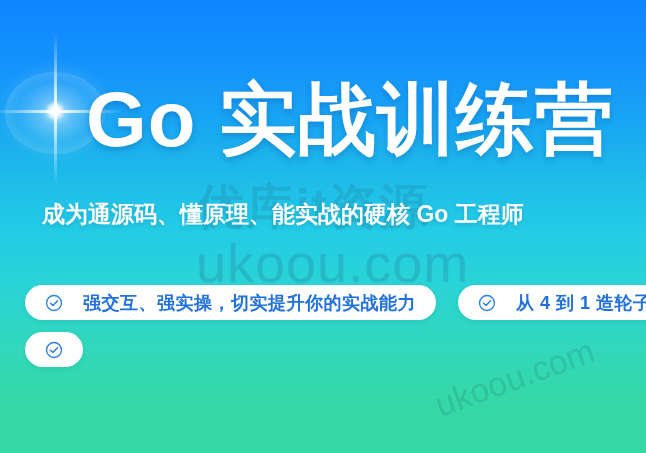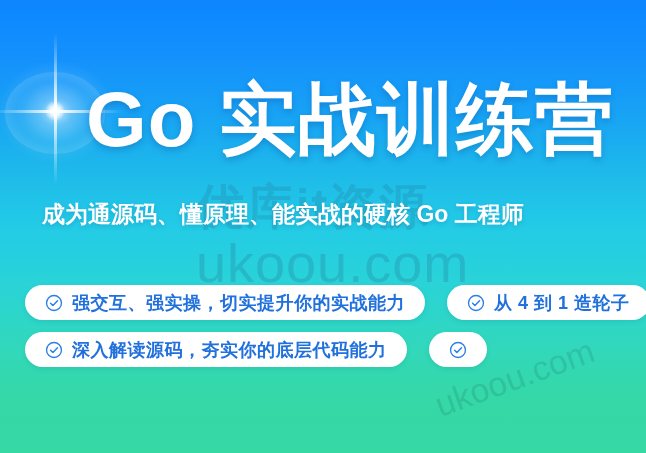--- a/index.html
+++ b/index.html
@@ -143,21 +143,21 @@
     position:absolute;
     left:25px; top:285px;
     width:760px;
     display:flex;
     flex-wrap:wrap;
     gap:12px 22px;
   }
   .pill {
     display:flex;
     align-items:center;
-    gap:9px;
+    gap:20px;
     height:35px;
     padding:0 20px;
     border-radius:18px;
     background:#ffffff;
     box-shadow:0 2px 5px rgba(10,90,110,0.13);
     white-space:nowrap;
     flex:0 0 auto;
   }
   .pill-label {
     font-size:18px;
@@ -201,21 +201,20 @@
         <path d="M6.2 10.2 L8.8 12.7 L13.9 7.4" fill="none" stroke="#2b7fe8" stroke-width="1.6" stroke-linecap="round" stroke-linejoin="round"></path>
       </svg>
       <span class="pill-label">从 4 到 1 造轮子</span>
     </div>
 
     <div class="pill">
       <svg class="check-icon" viewBox="0 0 20 20">
         <circle cx="10" cy="10" r="8.3" fill="none" stroke="#2b7fe8" stroke-width="1.5"></circle>
         <path d="M6.2 10.2 L8.8 12.7 L13.9 7.4" fill="none" stroke="#2b7fe8" stroke-width="1.6" stroke-linecap="round" stroke-linejoin="round"></path>
       </svg>
-      <span class="pill-label">深入解读源码，夯实你的底层代码能力</span>
     </div>
 
     <div class="pill">
       <svg class="check-icon" viewBox="0 0 20 20">
         <circle cx="10" cy="10" r="8.3" fill="none" stroke="#2b7fe8" stroke-width="1.5"></circle>
         <path d="M6.2 10.2 L8.8 12.7 L13.9 7.4" fill="none" stroke="#2b7fe8" stroke-width="1.6" stroke-linecap="round" stroke-linejoin="round"></path>
       </svg>
     </div>
 
   </div>

